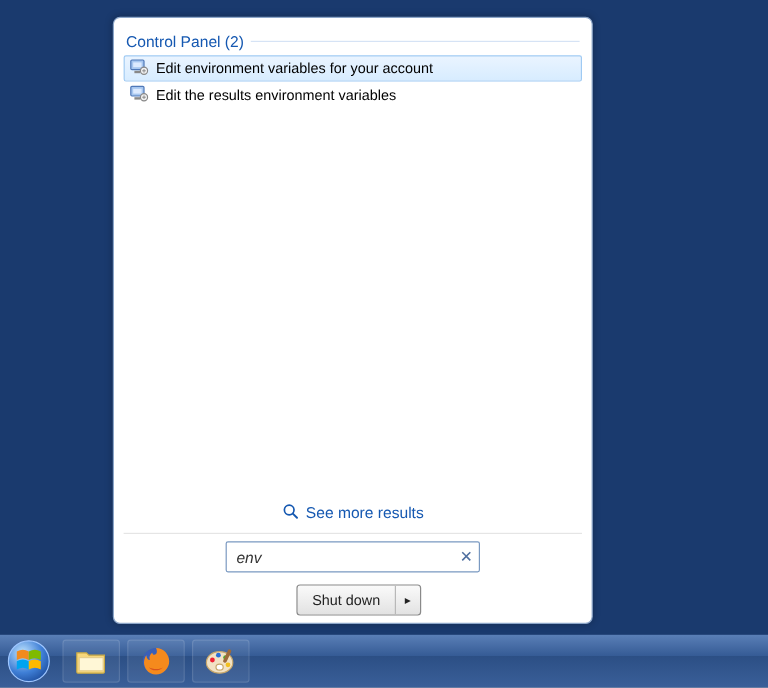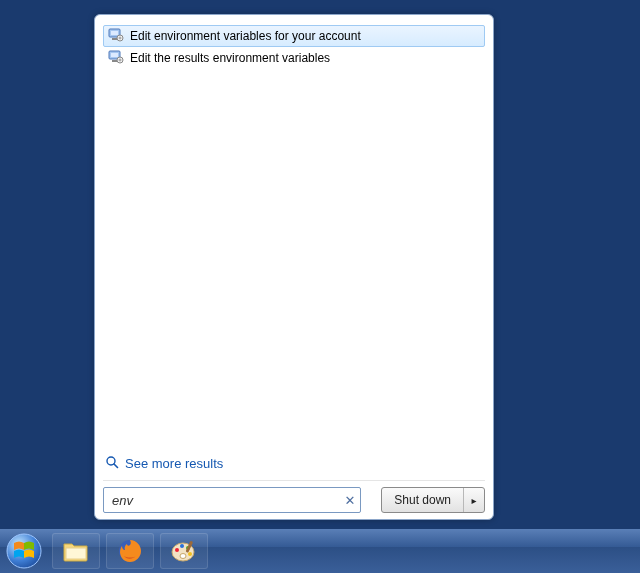--- a/index.html
+++ b/index.html
@@ -61,30 +61,32 @@
     .result-item svg { flex-shrink: 0; }
     .spacer { flex: 1; }
     .see-more {
       display: flex;
       align-items: center;
       gap: 6px;
       color: #1558b1;
       font-size: 13px;
       padding: 6px 2px;
       cursor: pointer;
+      justify-content: center;
     }
     .divider {
       height: 1px;
       background: #e5e5e5;
       margin: 2px 0 6px 0;
     }
     .bottom-row {
       display: flex;
       align-items: center;
       gap: 10px;
+      flex-direction: column;
     }
     .search-wrap {
       position: relative;
       flex: 1;
     }
     .search-input {
       width: 100%;
       height: 26px;
       border: 1px solid #7a99c1;
       border-radius: 2px;
@@ -161,20 +163,24 @@
       border-radius: 3px;
       background: rgba(255,255,255,0.06);
       border: 1px solid rgba(255,255,255,0.12);
     }
   </style>
 </head>
 <body>
 
 <div class="start-menu">
 
+  <div class="section-header">
+    <span>Control Panel (2)</span>
+    <div class="section-line"></div>
+  </div>
 
   <div class="results">
     <div class="result-item selected">
       <span>
         <svg width="16" height="16" viewBox="0 0 16 16">
           <rect x="1" y="2" width="11" height="8" rx="1" fill="#a7c7f0" stroke="#4f78b8"></rect>
           <rect x="3" y="4" width="7" height="4" fill="#dceaff"></rect>
           <rect x="4" y="11" width="5" height="2" fill="#888"></rect>
           <circle cx="12" cy="11" r="3" fill="#f2f2f2" stroke="#888"></circle>
           <path d="M12 9.5 v3 M10.5 11 h3" stroke="#888" stroke-width="0.8"></path>

